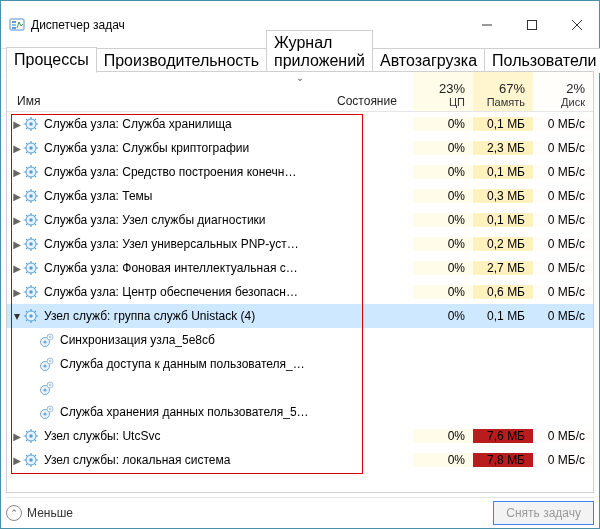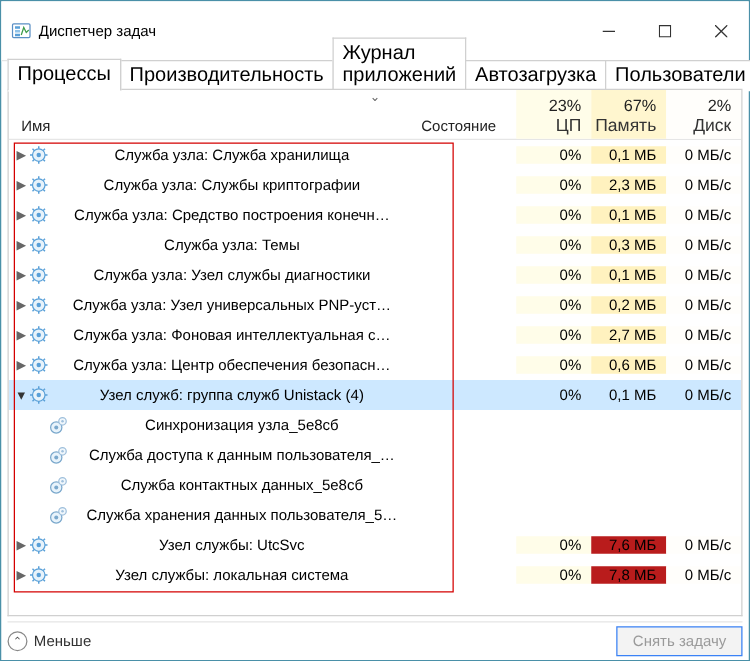--- a/index.html
+++ b/index.html
@@ -91,21 +91,21 @@
   .col-name { flex: 1; padding: 22px 0 0 10px; }
   .col-state { width: 80px; text-align:left; padding:22px 0 0 4px;}
   .num-col {
     width: 60px;
     display:flex; flex-direction:column;
     justify-content:flex-end; align-items:flex-end;
     padding: 0 8px 3px 0;
     position:relative;
   }
   .num-col .pct { font-size:13px; margin-bottom:0px;margin-top:20px;}
-  .num-col .lbl { font-size:14px; color:#333;}
+  .num-col .lbl { font-size:11px; color:#333;}
   .num-col.cpu { background:#fffde9; }
   .num-col.mem { background:#fff6cf; }
   .num-col.disk { background:#fffefb; }
   .sort-arrow {
     position:absolute; left:0; right:0; top:0;
     text-align:center; font-size:10px; color:#666;
   }
   
   .rows-area {
     position:absolute; top:40px; left:0; right:0; bottom:0;
@@ -131,21 +131,20 @@
     padding-left:6px;
   }
   .row .icon {
     width:16px; height:16px; margin:0 5px 0 2px;
     display:inline-flex; align-items:center; justify-content:center;
   }
   .row .name {
     flex:1;
     white-space:nowrap; overflow:hidden; text-overflow:ellipsis;
     padding-right:6px;
-    text-align:center;
   }
   .row .state { width:80px; }
   .row .num {
     width:60px; text-align:right; padding-right:8px;
   }
   .row .num.cpu { background:#fffde9; }
   .row .num.mem { background:#fff2bf; }
   .row .num.mem-dark { background:#b91c1c; }
   .row .num.disk { background:#fffefb; }
   .row.child .expander { width: 30px; }
@@ -508,21 +507,20 @@
         <div class="row child">
           <span class="expander"></span>
           <span class="icon">
             <svg viewBox="0 0 16 16" width="16" height="16">
               <circle cx="6" cy="10" r="4.5" fill="#e8f3fb" stroke="#7aa8cc"></circle>
               <circle cx="6" cy="10" r="1.6" fill="#7aa8cc"></circle>
               <circle cx="11" cy="5" r="3" fill="#f0f7fc" stroke="#a0c0dc"></circle>
               <circle cx="11" cy="5" r="1" fill="#a0c0dc"></circle>
             </svg>
           </span>
-          <span class="name">Служба контактных данных_5e8cб</span>
           <span class="state"></span>
           <span class="num cpu"></span>
           <span class="num mem"></span>
           <span class="num disk"></span>
         </div>
         <div class="row child">
           <span class="expander"></span>
           <span class="icon">
             <svg viewBox="0 0 16 16" width="16" height="16">
               <circle cx="6" cy="10" r="4.5" fill="#e8f3fb" stroke="#7aa8cc"></circle>

